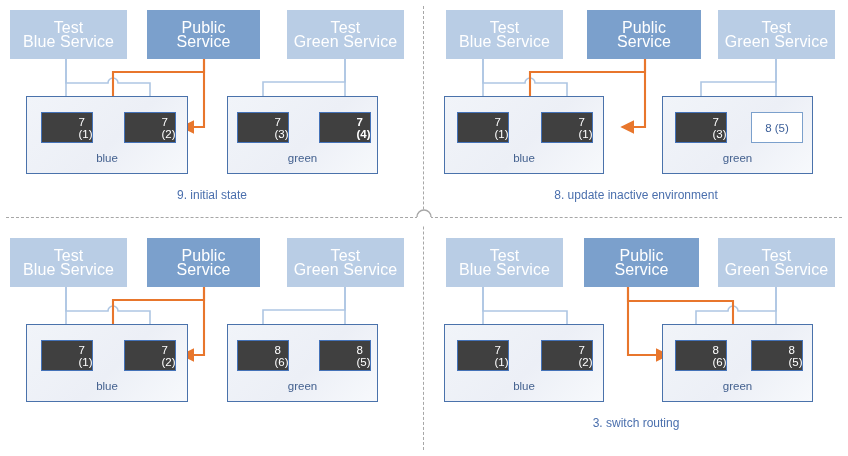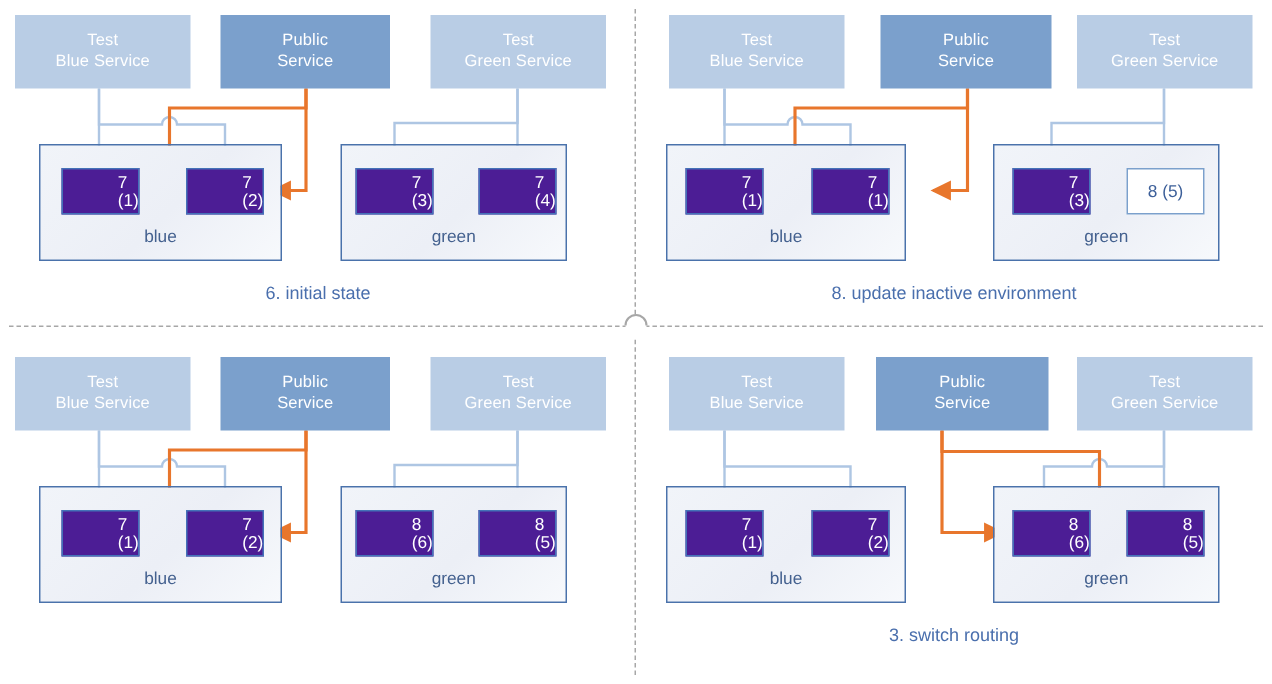--- a/index.html
+++ b/index.html
@@ -14,21 +14,21 @@
   .panel{position:absolute;width:424px;height:228px;}
   .svg-layer{position:absolute;left:0;top:0;width:424px;height:228px;overflow:visible;}
 
   
   .svc{
     position:absolute;
     box-sizing:border-box;
     display:flex;align-items:center;justify-content:center;
     text-align:center;
     color:#ffffff;
-    font-size:11px;
+    font-size:16px;
     line-height:13.5px;
     letter-spacing:0.1px;
     z-index:5;
   }
   .svc.light{background:#b9cde5;}
   .svc.dark{background:#7ba0cc;}
 
   
   .envbox{
     position:absolute;
@@ -47,21 +47,21 @@
   }
 
   
   .node{
     position:absolute;
     box-sizing:border-box;
     display:flex;align-items:center;justify-content:center;
     font-size:11.5px;
     z-index:6;
   }
-  .node.filled{background:#4c1d95;color:#ffffff;border:1px solid #4472b8;padding-left:37px;}
+  .node.filled{background:#404040;color:#ffffff;border:1px solid #4472b8;padding-left:37px;}
   .node.outline{background:#ffffff;color:#3c5f99;border:1px solid #7ba0cc;}
 
   
   .caption{
     position:absolute;
     width:100%;
     text-align:center;
     color:#4a6fad;
     font-size:12px;
     z-index:7;
@@ -121,23 +121,23 @@
     </div>
 
     <div class="envbox" style="left:26px;top:96px;width:162px;height:78px;"></div>
     <div class="envlabel" style="left:26px;top:152px;width:162px;">blue</div>
     <div class="node filled" style="left:41px;top:112px;width:52px;height:31px;">7 (1)</div>
     <div class="node filled" style="left:124px;top:112px;width:52px;height:31px;">7 (2)</div>
 
     <div class="envbox" style="left:227px;top:96px;width:151px;height:78px;"></div>
     <div class="envlabel" style="left:227px;top:152px;width:151px;">green</div>
     <div class="node filled" style="left:237px;top:112px;width:52px;height:31px;">7 (3)</div>
-    <div class="node filled" style="left:319px;top:112px;width:52px;height:31px;">7 (4)</div>
-
-    <div class="caption" style="left:0;top:188px;">6. initial state</div>
+    <div class="node filled" style="left:319px;top:112px;width:52px;height:31px;font-weight:bold;">7 (4)</div>
+
+    <div class="caption" style="left:0;top:188px;">9. initial state</div>
   </div>
 
   <div class="panel" id="panel-2" style="left:424px;top:0px;">
     <svg class="svg-layer" viewBox="0 0 424 228">
       <defs>
         <marker id="m2b" markerWidth="8" markerHeight="8" refX="6.2" refY="4" orient="auto">
           <path d="M0.5,0.8 L7,4 L0.5,7.2 Z" fill="#aec6e3"></path>
         </marker>
         <marker id="m2o" markerWidth="8" markerHeight="8" refX="6.2" refY="4" orient="auto">
           <path d="M0.5,0.8 L7,4 L0.5,7.2 Z" fill="#e8762c"></path>

